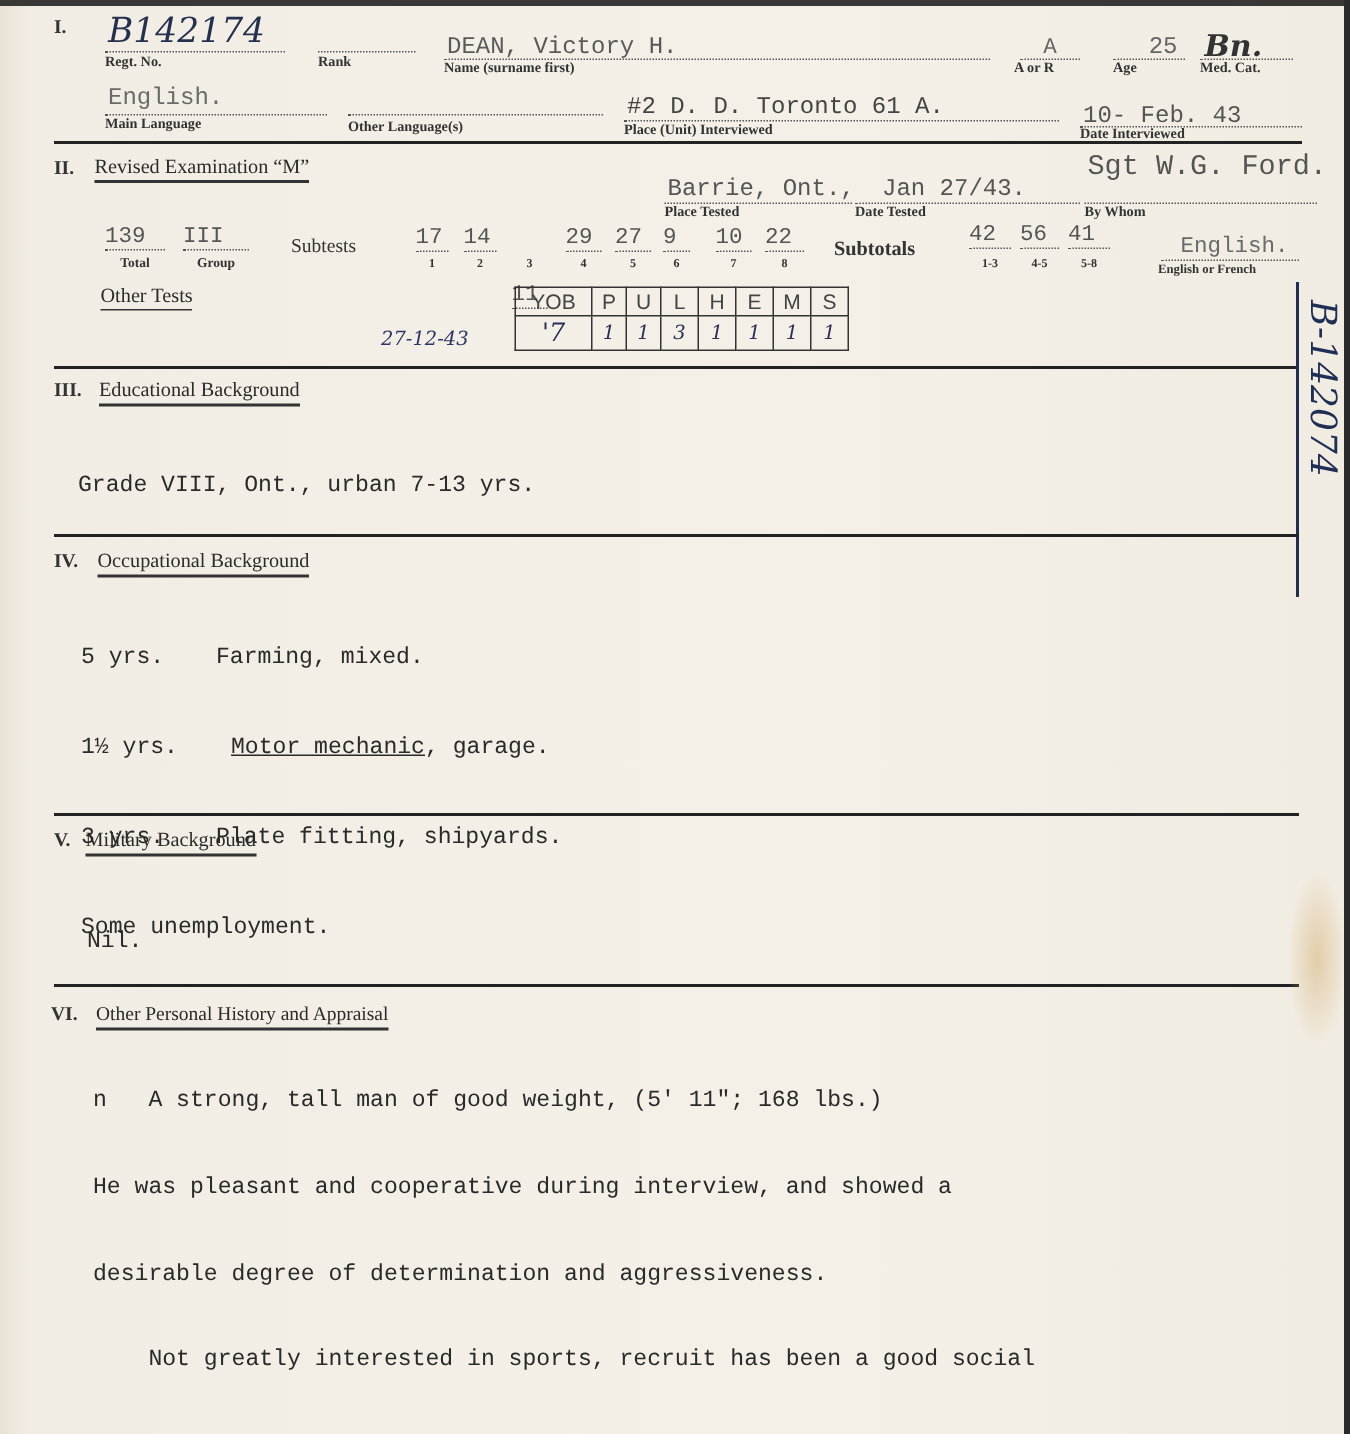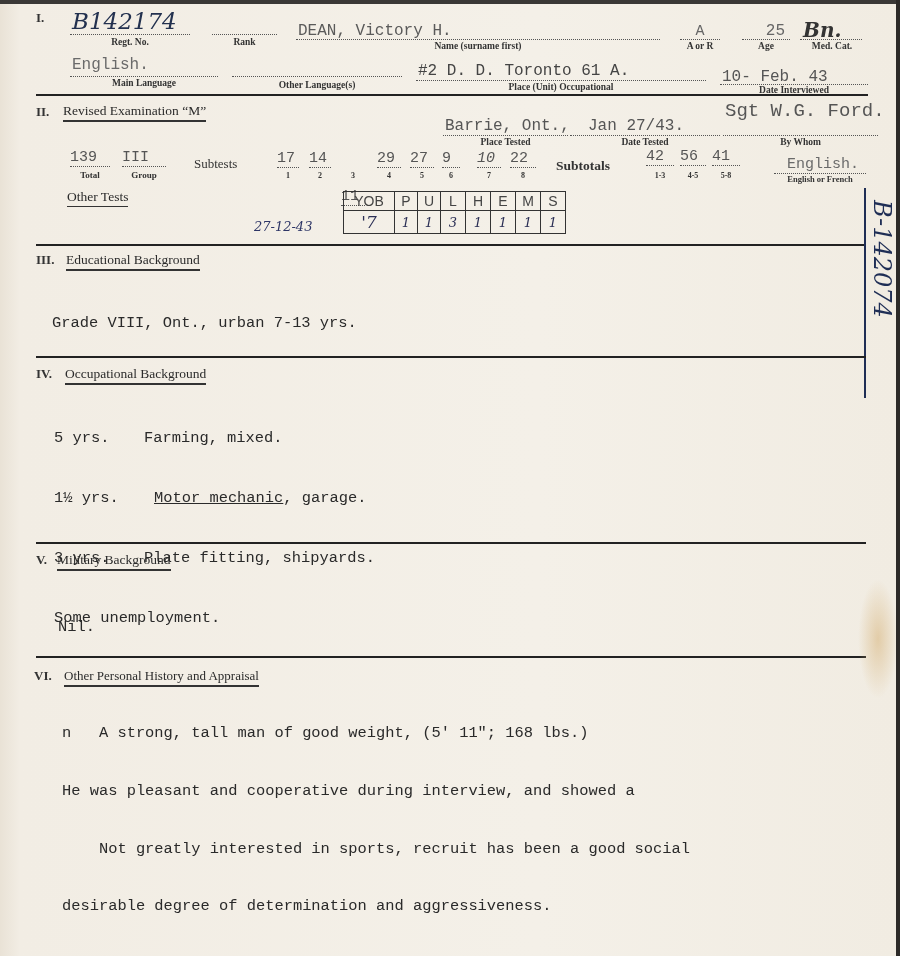--- a/index.html
+++ b/index.html
@@ -16,21 +16,21 @@
     }
     .edge-right { position: absolute; right: 0; top: 0; width: 4px; height: 956px; background: #2c2a28; }
     .stain { position: absolute; left: 858px; top: 575px; width: 40px; height: 120px;
       background: radial-gradient(ellipse at center, rgba(214,178,120,0.55), rgba(214,178,120,0) 70%); }
     .abs { position: absolute; }
     .roman { font-family: "Liberation Serif", serif; font-size: 13px; font-weight: bold; color: #333; }
     .sec-title { font-family: "Liberation Serif", serif; font-size: 13.5px; color: #2b2b2b;
       border-bottom: 2px solid #333; padding-bottom: 1px; white-space: nowrap; }
     .typed { font-family: "Liberation Mono", "DejaVu Sans Mono", monospace; color: #2a2a2a; white-space: pre; }
     .typed-light { font-family: "Liberation Mono", monospace; color: #6a6a6a; white-space: pre; }
-    .field-label { font-family: "Liberation Serif", serif; font-size: 9.5px; font-weight: bold; color: #333; white-space: nowrap; text-align: center; }
+    .field-label { font-family: "Liberation Serif", serif; font-size: 9.5px; font-weight: bold; color: #333; white-space: nowrap; text-align: left; }
     .dotline { border-bottom: 1px dotted #555; }
     .rule { position: absolute; height: 2px; background: #222; }
     .hand { font-family: "DejaVu Serif", serif; font-style: italic; color: #23314f; white-space: nowrap; }
     .pulhems { position: absolute; left: 343px; top: 187px; border-collapse: collapse; }
     .pulhems td { border: 1.5px solid #333; text-align: center; font-family: "Liberation Sans", sans-serif; font-size: 14px; color: #444; padding: 0; }
     .pulhems tr.head td { height: 18px; }
     .pulhems tr.vals td { height: 22px; font-family: "DejaVu Serif", serif; font-style: italic; color: #2b2f55; font-size: 13px; }
     .sub-num { position: absolute; font-family: "Liberation Mono", monospace; font-size: 15px; color: #555; border-bottom: 1px dotted #555; text-align: left; }
     .sub-idx { position: absolute; font-family: "Liberation Serif", serif; font-size: 8px; font-weight: bold; color: #333; text-align: center; }
     .body-text { font-family: "Liberation Mono", monospace; font-size: 15.4px; line-height: 19.2px; color: #2a2a2a; white-space: pre; }
@@ -69,21 +69,21 @@
 
   <span class="abs typed-light" style="left:72px;top:52px;font-size:16px;">English.</span>
   <div class="abs dotline" style="left:70px;top:72px;width:148px;"></div>
   <span class="abs field-label" style="left:70px;top:74px;width:148px;">Main Language</span>
 
   <div class="abs dotline" style="left:232px;top:72px;width:170px;"></div>
   <span class="abs field-label" style="left:232px;top:76px;width:170px;">Other Language(s)</span>
 
   <span class="abs typed" style="left:418px;top:58px;font-size:16px;color:#444;">#2 D. D. Toronto 61 A.</span>
   <div class="abs dotline" style="left:416px;top:76px;width:290px;"></div>
-  <span class="abs field-label" style="left:416px;top:78px;width:290px;">Place (Unit) Occupational</span>
+  <span class="abs field-label" style="left:416px;top:78px;width:290px;">Place (Unit) Interviewed</span>
 
   <span class="abs typed" style="left:722px;top:64px;font-size:16px;color:#555;">10- Feb. 43</span>
   <div class="abs dotline" style="left:720px;top:80px;width:148px;"></div>
   <span class="abs field-label" style="left:720px;top:81px;width:148px;">Date Interviewed</span>
 
   <div class="rule" style="left:36px;top:90px;width:832px;"></div>
 
   <span class="abs roman" style="left:36px;top:100px;">II.</span>
   <span class="abs sec-title" style="left:63px;top:99px;">Revised Examination “M”</span>
 
@@ -111,21 +111,21 @@
   <span class="sub-num" style="left:309px;top:146px;width:22px;">14</span>
   <span class="sub-idx" style="left:309px;top:167px;width:22px;">2</span>
   <span class="sub-num" style="left:341px;top:152px;width:24px;margin-top:32px;">11</span>
   <span class="sub-idx" style="left:341px;top:167px;width:24px;">3</span>
   <span class="sub-num" style="left:377px;top:146px;width:24px;">29</span>
   <span class="sub-idx" style="left:377px;top:167px;width:24px;">4</span>
   <span class="sub-num" style="left:410px;top:146px;width:24px;">27</span>
   <span class="sub-idx" style="left:410px;top:167px;width:24px;">5</span>
   <span class="sub-num" style="left:442px;top:146px;width:18px;">9</span>
   <span class="sub-idx" style="left:442px;top:167px;width:18px;">6</span>
-  <span class="sub-num" style="left:477px;top:146px;width:24px;font-style:italic;">10</span>
+  <span class="sub-num" style="left:477px;top:146px;width:24px;">10</span>
   <span class="sub-idx" style="left:477px;top:167px;width:24px;">7</span>
   <span class="sub-num" style="left:510px;top:146px;width:26px;">22</span>
   <span class="sub-idx" style="left:510px;top:167px;width:26px;">8</span>
 
   <span class="abs" style="left:556px;top:154px;font-family:'Liberation Serif',serif;font-size:13.5px;font-weight:bold;color:#333;">Subtotals</span>
 
   <span class="sub-num" style="left:646px;top:144px;width:28px;">42</span>
   <span class="sub-idx" style="left:646px;top:167px;width:28px;">1-3</span>
   <span class="sub-num" style="left:680px;top:144px;width:26px;">56</span>
   <span class="sub-idx" style="left:680px;top:167px;width:26px;">4-5</span>
@@ -195,22 +195,22 @@
     <div>Nil.</div>
   </div>
 
   <div class="rule" style="left:36px;top:652px;width:830px;"></div>
 
   <span class="abs roman" style="left:34px;top:664px;">VI.</span>
   <span class="abs sec-title" style="left:64px;top:664px;font-size:13px;">Other Personal History and Appraisal</span>
   <div class="abs body-text" style="left:62px;top:682px;">
     <div>n   A strong, tall man of good weight, (5' 11"; 168 lbs.)</div>
     <div>He was pleasant and cooperative during interview, and showed a</div>
+    <div>desirable degree of determination and aggressiveness.</div>
     <div>    Not greatly interested in sports, recruit has been a good social</div>
-    <div>desirable degree of determination and aggressiveness.</div>
     <div>mixer.  He reads considerably but confines himself to "pulp" magazine</div>
     
     
     
     
     
     
     
     
   </div>

